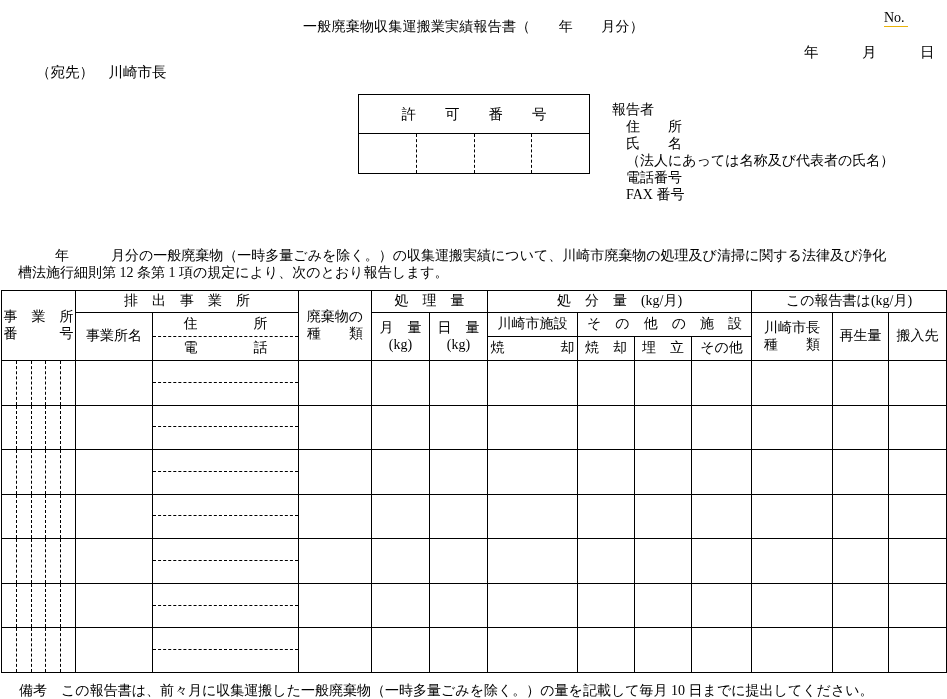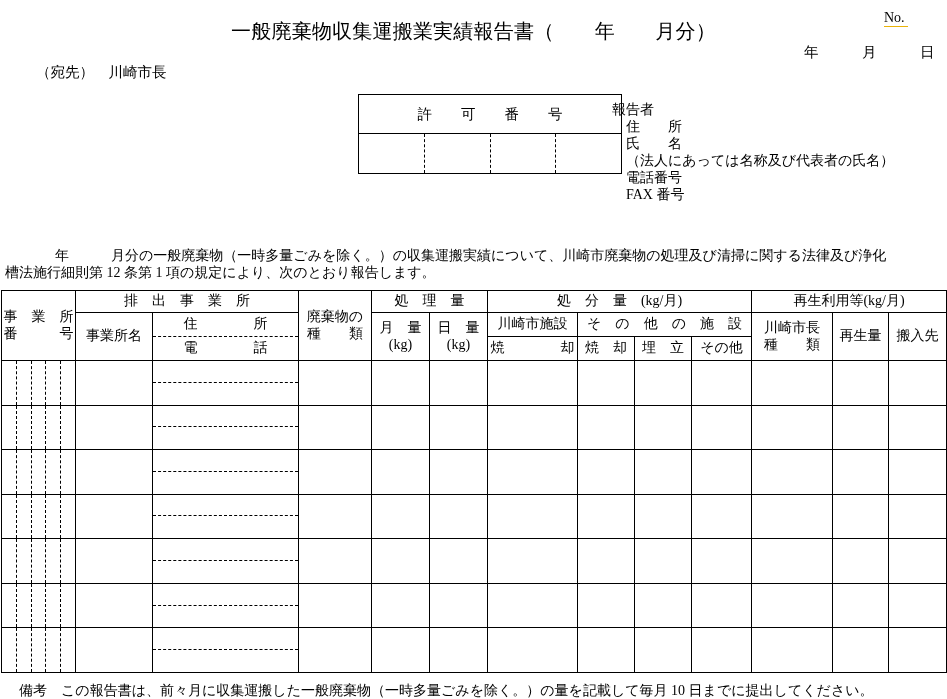--- a/index.html
+++ b/index.html
@@ -16,50 +16,50 @@
   #report-no {
     left: 884px; top: 3px;
     font-size: 14px;
     border-bottom: 1px solid #eab308;
     padding-right: 3px;
     margin-top: 7px;
   }
   #form-title {
     left: 0; right: 0; top: 18px;
     text-align: center;
-    font-size: 20px;
+    font-size: 14px;
     letter-spacing: 0.2px;
   }
   #date-line { left: 804px; top: 43px; font-size: 14.5px; }
   #addressee { left: 36px; top: 63px; font-size: 14.5px; font-family: Liberation Serif, serif; }
 
   
   #permit-box {
     left: 358px; top: 94px;
-    width: 264px; height: 80px;
+    width: 232px; height: 80px;
     border: 1px solid #000;
   }
   #permit-box .head {
     height: 39px; line-height: 38px;
     text-align: center;
     border-bottom: 1px solid #000;
     font-size: 14.5px;
   }
   #permit-box .cells { display: flex; height: 39px; }
   #permit-box .cells span { flex: 1; border-right: 1px dashed #000; }
   #permit-box .cells span:last-child { border-right: none; }
 
   
   #reporter { left: 612px; top: 101px; font-size: 14px; line-height: 17px; white-space: nowrap; font-family: Liberation Serif, serif; }
   #reporter .ind { padding-left: 14px; }
 
   
   .decl { font-size: 14px; white-space: nowrap; }
   #decl-line1 { left: 55px; top: 247px; }
-  #decl-line2 { left: 5px; top: 264px; }
+  #decl-line2 { left: 18px; top: 264px; }
 
   
   #table-wrap { left: 1px; top: 290px; }
   table { border-collapse: collapse; table-layout: fixed; width: 945px; }
   td {
     border: 1px solid #000;
     text-align: center;
     vertical-align: middle;
     font-size: 14px;
     line-height: 1.18;
@@ -143,21 +143,21 @@
       <div>事　業　所</div>
       <div>番　　　号</div>
     </td>
     <td colspan="2">排　出　事　業　所</td>
     <td rowspan="3">
       <div>廃棄物の</div>
       <div>種　　類</div>
     </td>
     <td colspan="2">処　理　量</td>
     <td colspan="4">処　分　量　(kg/月)</td>
-    <td colspan="3">再生利用等(kg/月)</td>
+    <td colspan="3">この報告書は(kg/月)</td>
   </tr>
 
   <tr class="h2">
     <td rowspan="2">事業所名</td>
     <td rowspan="2" class="rel">
       <div class="fill ap">
         <div class="a">住　　　　所</div>
         <div class="p">電　　　　話</div>
       </div>
     </td>

